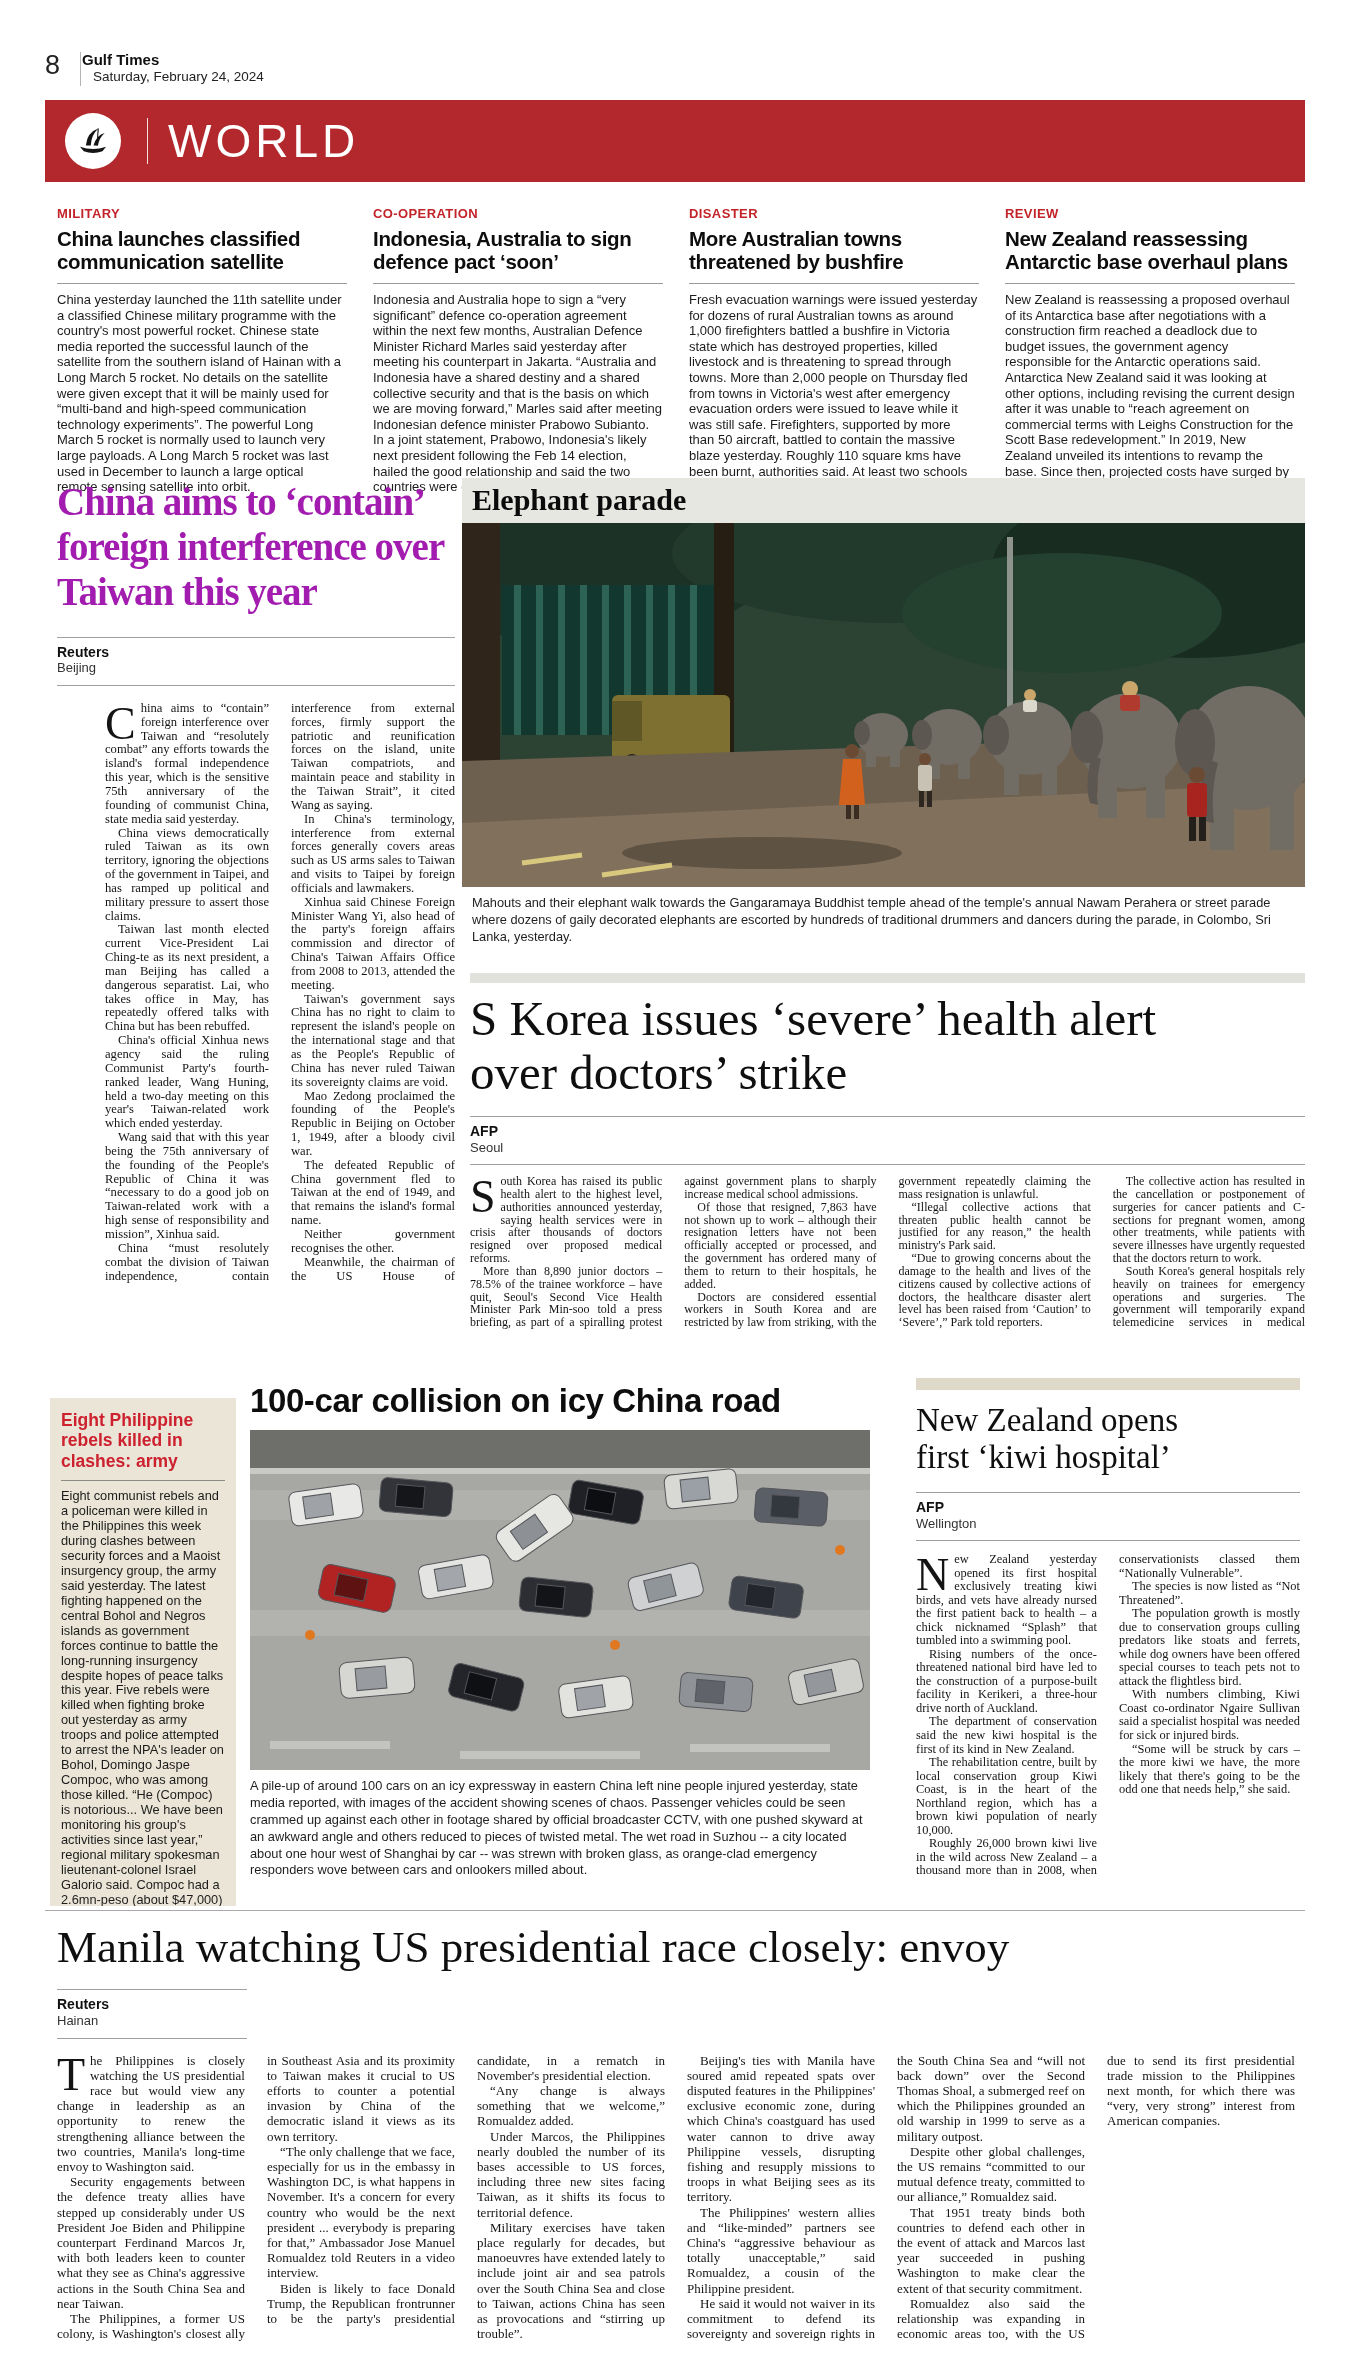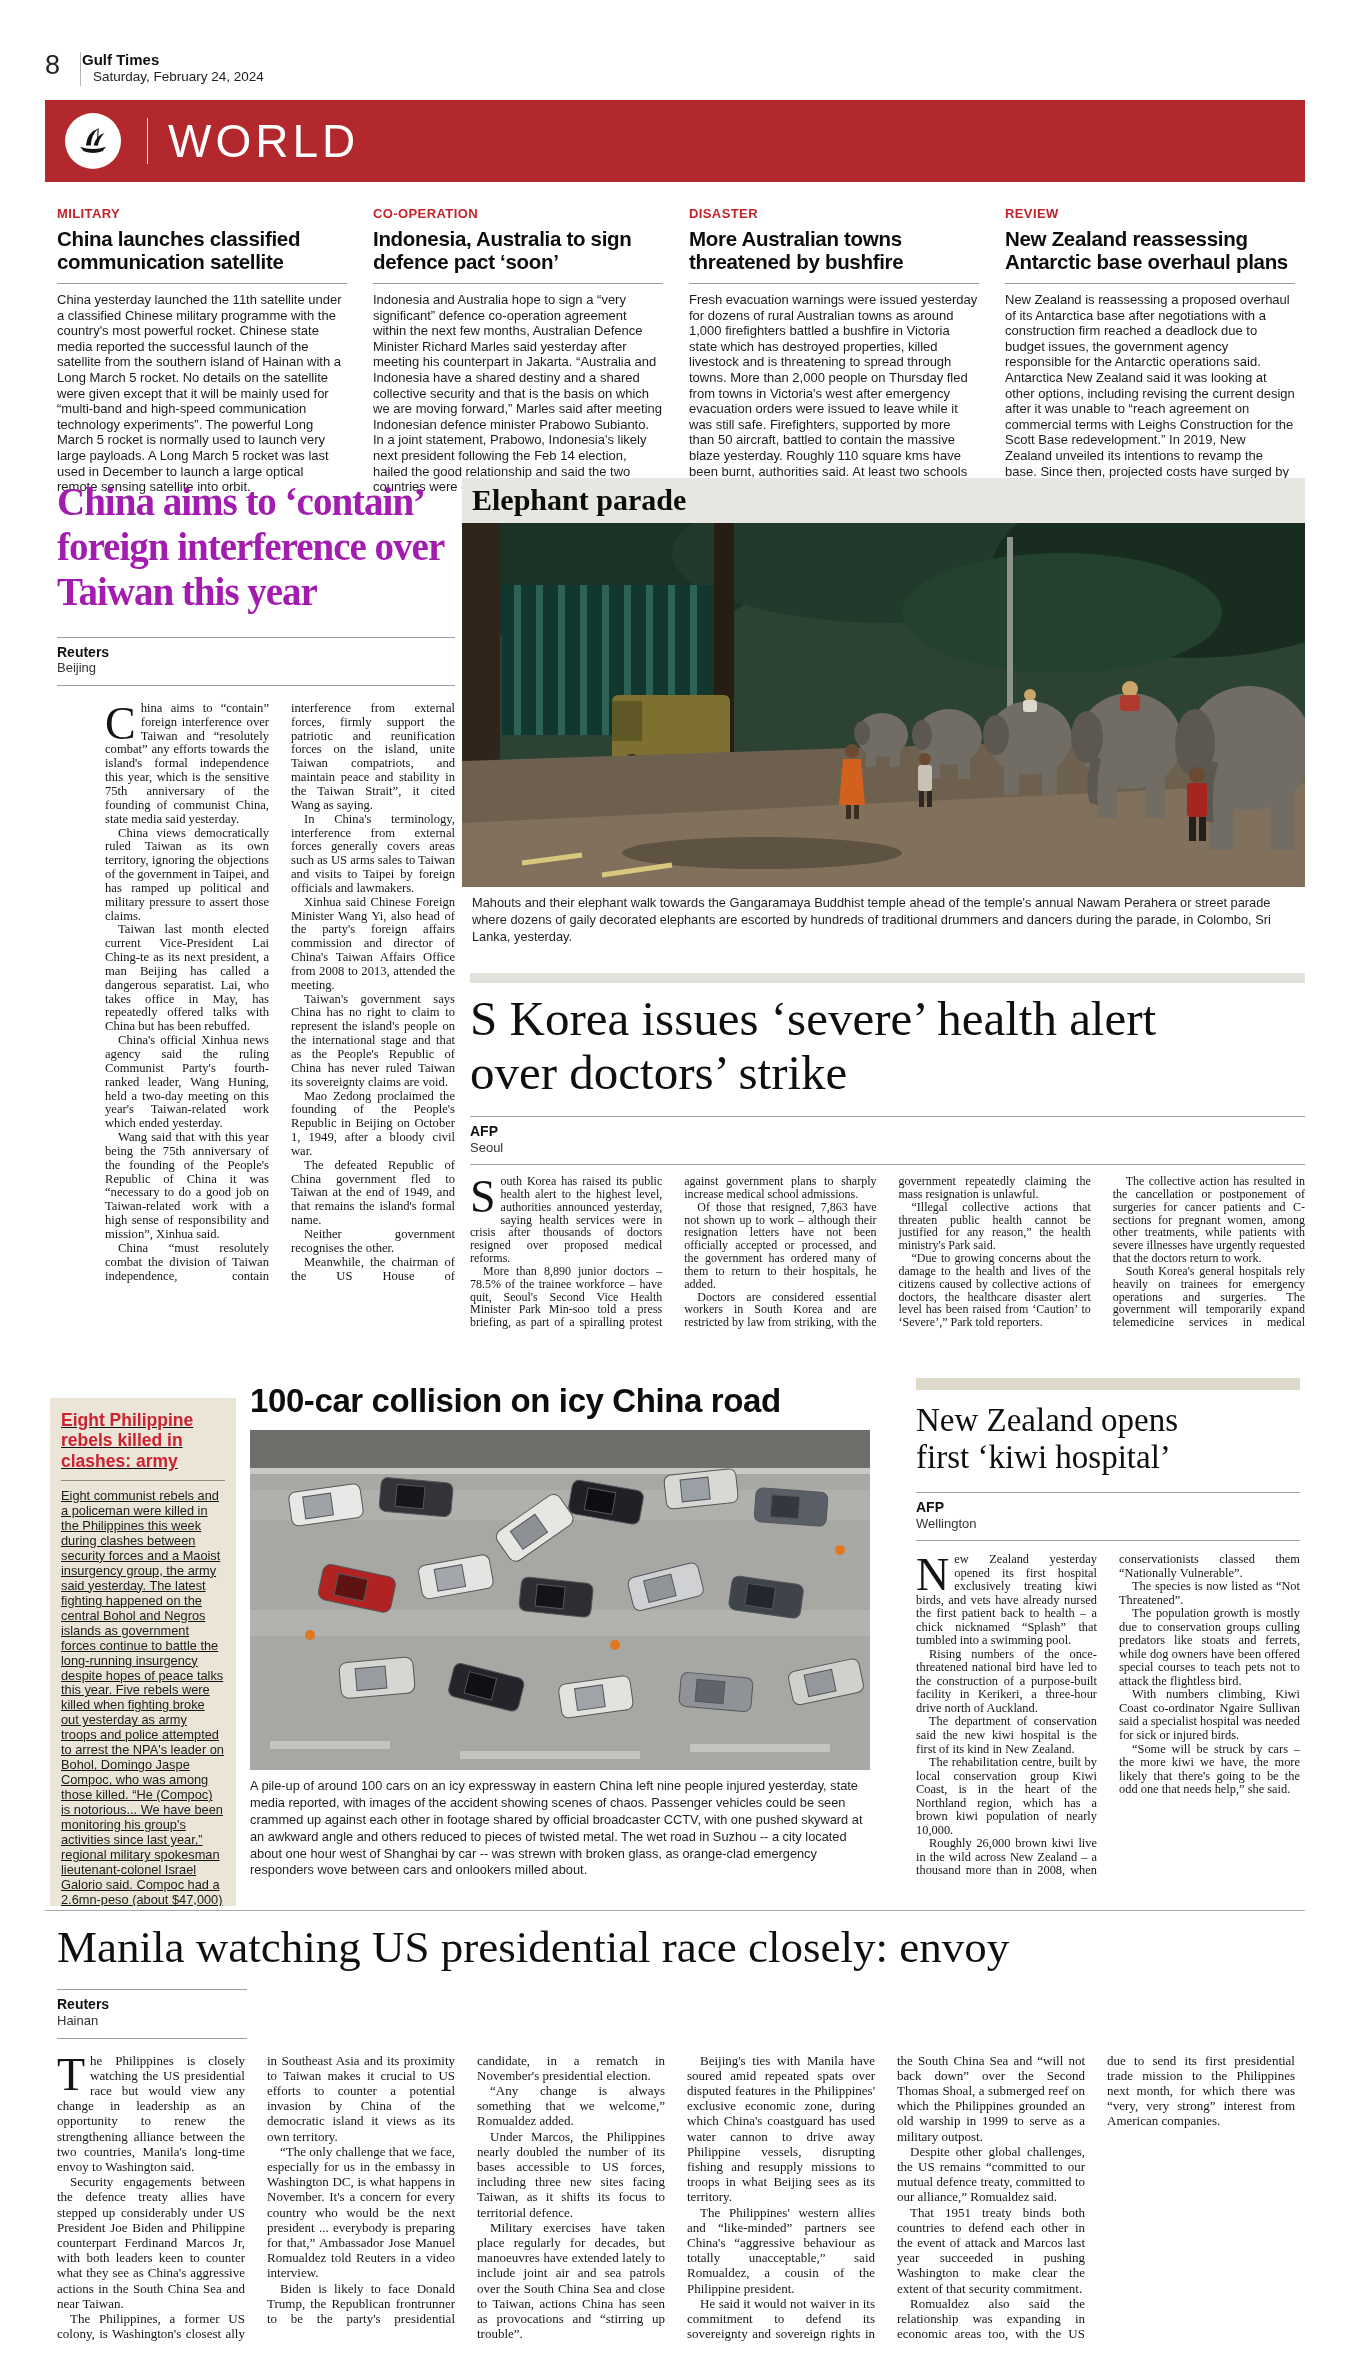--- a/index.html
+++ b/index.html
@@ -46,21 +46,21 @@
   .cols4{column-count:4;column-gap:22px;}
   .cols6{column-count:6;column-gap:22px;}
 
   .graybar{background:var(--bar-gray);}
   .beigebar{background:var(--bar-beige);}
   .photo-title{background:var(--titlebar-gray);font-family:"Liberation Serif",serif;
                font-weight:700;font-size:30px;color:#0b0b0b;padding:5px 10px 6px 10px;}
   .caption{font-size:12.8px;line-height:1.32;color:#1e1e1e;}
   .caption.boxed{background:var(--caption-bg);padding:8px 10px;}
 
-  .sidebar{background:var(--beige-bg);padding:12px 11px;text-decoration:underline;}
+  .sidebar{background:var(--beige-bg);padding:12px 11px;}
   .sidebar-hl{color:var(--brief-red);font-size:17.5px;font-weight:700;line-height:1.16;}
   .sidebar-rule{border-top:1px solid #8c8c84;margin:9px 0 8px 0;}
   .sidebar-body{font-size:12.8px;line-height:1.17;color:#1c1c1c;}
 
   .crash-hl{font-size:33px;font-weight:700;letter-spacing:-.4px;color:#0d0d0d;}
   .page-rule{border-top:1px solid #aaaaaa;}
   svg{display:block;}
 </style>
 </head>
 <body>

